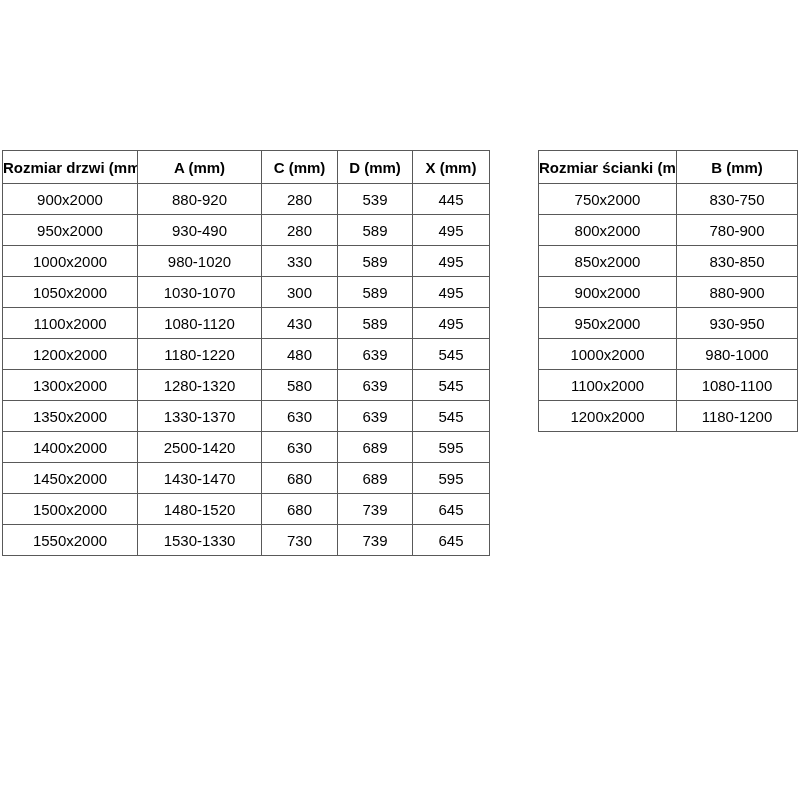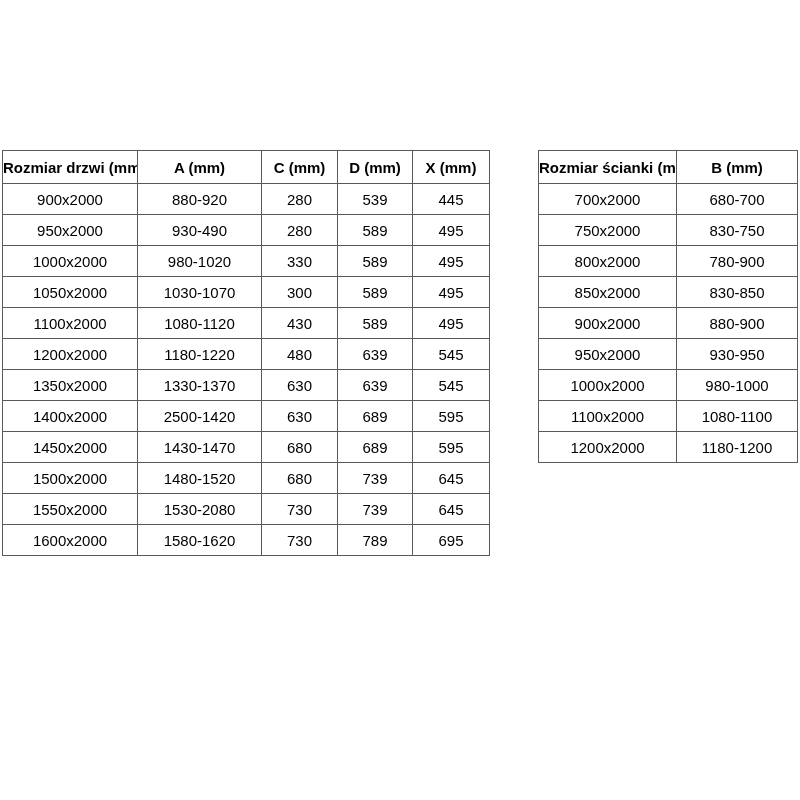--- a/index.html
+++ b/index.html
@@ -119,20 +119,27 @@
           <td>495</td>
         </tr>
         <tr>
           <td>1200x2000</td>
           <td>1180-1220</td>
           <td>480</td>
           <td>639</td>
           <td>545</td>
         </tr>
         <tr>
+          <td>1300x2000</td>
+          <td>1280-1320</td>
+          <td>580</td>
+          <td>639</td>
+          <td>545</td>
+        </tr>
+        <tr>
           <td>1350x2000</td>
           <td>1330-1370</td>
           <td>630</td>
           <td>639</td>
           <td>545</td>
         </tr>
         <tr>
           <td>1400x2000</td>
           <td>2500-1420</td>
           <td>630</td>
@@ -148,50 +155,39 @@
         </tr>
         <tr>
           <td>1500x2000</td>
           <td>1480-1520</td>
           <td>680</td>
           <td>739</td>
           <td>645</td>
         </tr>
         <tr>
           <td>1550x2000</td>
-          <td>1530-2080</td>
+          <td>1530-1330</td>
           <td>730</td>
           <td>739</td>
           <td>645</td>
-        </tr>
-        <tr>
-          <td>1600x2000</td>
-          <td>1580-1620</td>
-          <td>730</td>
-          <td>789</td>
-          <td>695</td>
         </tr>
       </tbody>
     </table>
   <table id="wall-table" class="dims-table">
       <colgroup>
         <col>
         <col>
       </colgroup>
       <thead>
         <tr>
           <th>Rozmiar ścianki (mm)</th>
           <th>B (mm)</th>
         </tr>
       </thead>
       <tbody>
-        <tr>
-          <td>700x2000</td>
-          <td>680-700</td>
-        </tr>
         <tr>
           <td>750x2000</td>
           <td>830-750</td>
         </tr>
         <tr>
           <td>800x2000</td>
           <td>780-900</td>
         </tr>
         <tr>
           <td>850x2000</td>

